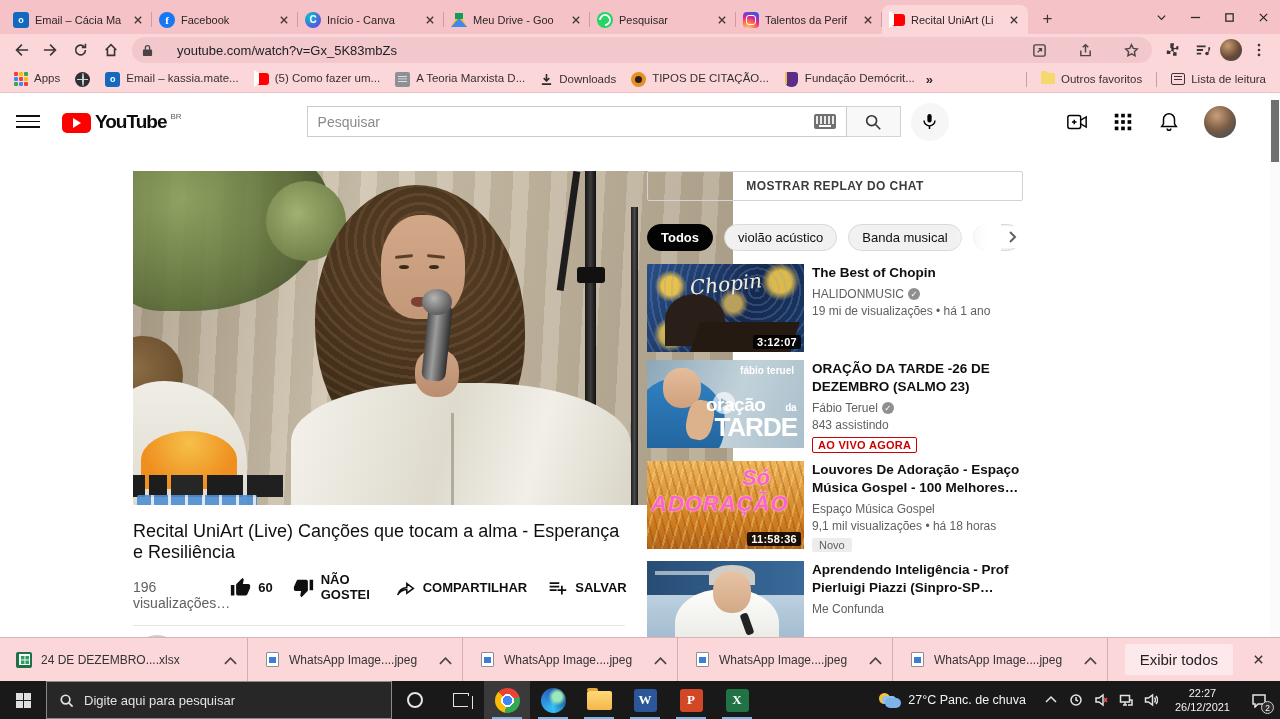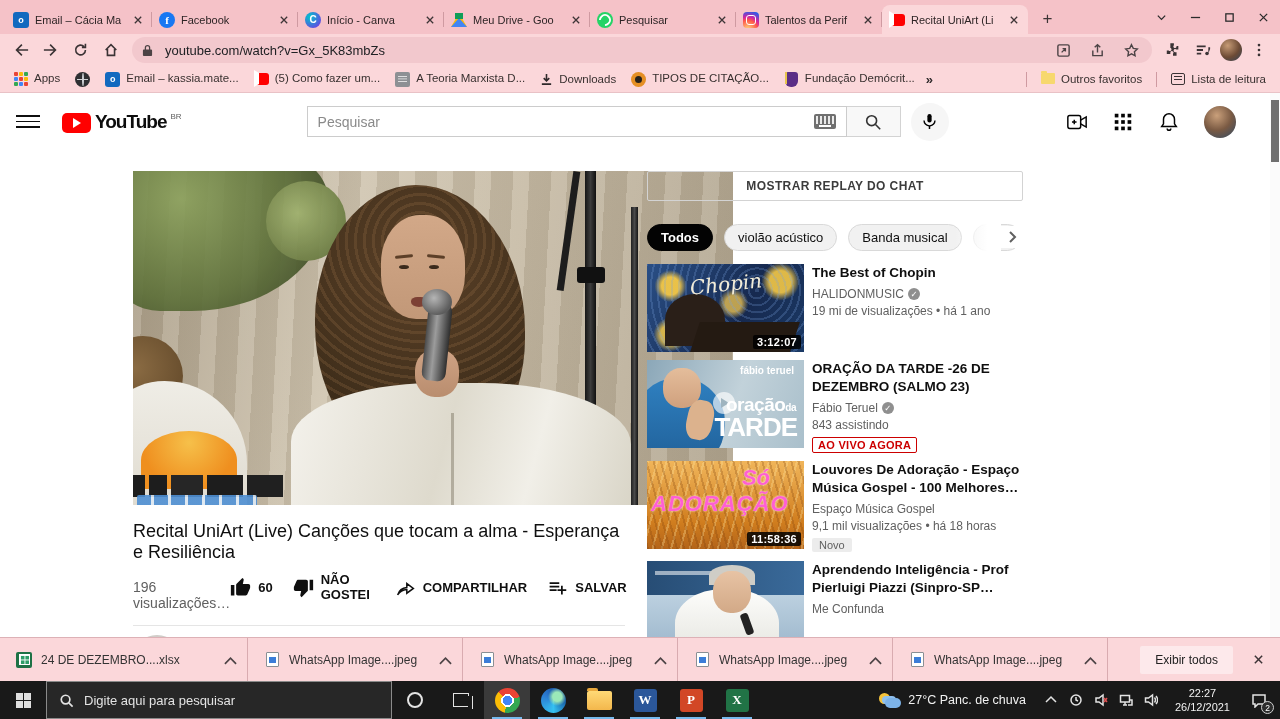--- a/index.html
+++ b/index.html
@@ -48,21 +48,21 @@
   .fav-xlsx { background:#1e7145; border-radius:2px; position:relative; }
   .fav-xlsx::before { content:''; width:9px; height:9px; background:
       linear-gradient(#fff 1px, transparent 1px), linear-gradient(90deg,#fff 1px, transparent 1px), #2e9e68;
       background-size:4.5px 4.5px; border:1px solid #fff; }
   .fav-img { width:13px; height:15px; background:#fff; border:1px solid #8a8f94; border-radius:1px; position:relative; }
   .fav-img::before { content:''; position:absolute; left:2px; top:4px; width:7px; height:6px; background:#3b7dd8; }
 
   .toolbar { height:32px; background:#fbd7da; display:flex; align-items:center; padding:0 8px; gap:4px; }
   .navbtn { width:26px; height:26px; display:flex; align-items:center; justify-content:center; border-radius:50%; }
   .navbtn svg { width:16px; height:16px; stroke:#3b3335; stroke-width:1.8; fill:none; }
-  .urlpill { flex:1; height:26px; background:#f2c8cd; border-radius:13px; display:flex; align-items:center; padding:0 10px; gap:12px; margin:0 4px; }
+  .urlpill { flex:1; height:26px; background:#f2c8cd; border-radius:13px; display:flex; align-items:center; padding:0 10px; gap:24px; margin:0 4px; }
   .urlpill svg.lock { width:11px; height:13px; fill:#4c4345; flex:none; }
   .url-text { font-size:13px; color:#202124; flex:1; white-space:nowrap; overflow:hidden; }
   .pill-ic { width:22px; height:22px; display:flex; align-items:center; justify-content:center; }
   .pill-ic svg { width:15px; height:15px; stroke:#4c4345; stroke-width:1.5; fill:none; }
   .tb-ic { width:26px; height:26px; display:flex; align-items:center; justify-content:center; }
   .tb-ic svg { width:16px; height:16px; fill:#3b3335; }
   .avatar-sm { width:22px; height:22px; border-radius:50%; background:radial-gradient(circle at 35% 30%, #c69b76, #6d4b35 55%, #31435a); }
 
   .bookmarks { height:27px; background:#fbd7da; display:flex; align-items:center; padding:0 10px; gap:7px; border-bottom:1px solid #e9c2c6; }
   .bm { display:flex; align-items:flex-start; gap:6px; font-size:11.5px; color:#38302f; white-space:nowrap; padding:2px 4px; border-radius:4px; }
@@ -214,21 +214,21 @@
       background:linear-gradient(#2f80c0,#1f5e96); }
   .teruel-head { position:absolute; left:16px; top:8px; width:38px; height:40px; border-radius:46%;
       background:linear-gradient(#e4bd9b,#cfa07d); }
   .teruel-hands { position:absolute; left:40px; bottom:8px; width:26px; height:40px; border-radius:40%;
       background:#dcb28d; transform:rotate(12deg); }
   .teruel-name { position:absolute; right:10px; top:5px; font-size:10px; font-weight:bold; color:#fff; text-align:right; line-height:1.1; }
   .teruel-play { position:absolute; left:66px; top:32px; width:22px; height:22px; border-radius:50%; background:rgba(255,255,255,.65);
       display:flex; align-items:center; justify-content:center; }
   .teruel-play::before { content:''; width:0; height:0; border-left:8px solid #9fb4bf; border-top:5px solid transparent; border-bottom:5px solid transparent; margin-left:2px; }
   .teruel-t1 { position:absolute; right:8px; top:34px; font-size:19px; font-weight:bold; color:#fff; letter-spacing:-.5px; }
-  .teruel-t1 b { font-size:10px; font-weight:bold; }
+  .teruel-t1 b { font-size:10px; font-weight:bold;padding-left:20px; }
   .teruel-t2 { position:absolute; right:7px; top:52px; font-size:26px; font-weight:bold; color:#fff; letter-spacing:-1px; }
 
   .th-adoracao { background:
       repeating-linear-gradient(75deg, rgba(120,60,10,.25) 0 2px, transparent 2px 7px),
       repeating-linear-gradient(105deg, rgba(255,230,160,.3) 0 2px, transparent 2px 9px),
       linear-gradient(180deg,#f0b55a,#d07d1e 70%,#b3641a); }
   .ado-so { position:absolute; right:34px; top:4px; font-size:22px; font-style:italic; font-weight:bold; color:#ff5fd2;
       text-shadow:0 0 2px #fff; }
   .ado-word { position:absolute; left:4px; top:30px; font-size:22px; font-weight:bold; color:#ff5fd2; letter-spacing:1px;
       text-shadow:0 0 2px #fff; font-style:italic; }
@@ -246,21 +246,21 @@
   .page-scrollbar { position:absolute; right:0; top:0; width:10px; height:100%; background:#fbfbfb; }
   .page-scrollbar .sthumb { position:absolute; right:1px; top:7px; width:8px; height:62px; background:#6f6f6f; }
 
   
   .dlbar { height:44px; background:#fbd7da; border-top:1px solid #ddb1b6; display:flex; align-items:stretch; }
   .dl-item { display:flex; align-items:center; gap:9px; padding:0 10px 0 16px; border-right:1px solid #d9abb0; width:215px; }
   .dl-item.first { width:248px; }
   .dl-name { font-size:12px; color:#333; white-space:nowrap; overflow:hidden; flex:1; }
   .dl-caret svg { width:13px; height:8px; stroke:#4c4345; stroke-width:1.8; fill:none; }
   .dl-right { margin-left:auto; display:flex; align-items:center; gap:20px; padding-right:16px; }
-  .dl-showall { background:rgba(255,255,255,.45); border-radius:2px; padding:7px 15px; font-size:12px; color:#222; }
+  .dl-showall { background:rgba(255,255,255,.45); border-radius:2px; padding:7px 15px; font-size:15px; color:#222; }
   .dl-close svg { width:11px; height:11px; stroke:#3d3436; stroke-width:1.6; }
 
   
   .taskbar { height:38px; background:#191919; display:flex; align-items:stretch; color:#e8e8e8; }
   .tb-start { width:46px; display:flex; align-items:center; justify-content:center; }
   .win-grid { width:15px; height:15px; display:grid; grid-template-columns:7px 7px; grid-template-rows:7px 7px; gap:1px; }
   .win-grid i { background:#dfdfdf; }
   .tb-search { width:346px; background:#272727; border:1px solid #8a8a8a; display:flex; align-items:center; gap:10px; padding:0 12px; }
   .tb-search svg { width:15px; height:15px; stroke:#e3e3e3; stroke-width:1.8; fill:none; }
   .tb-search-text { font-size:13px; color:#e3e3e3; }

